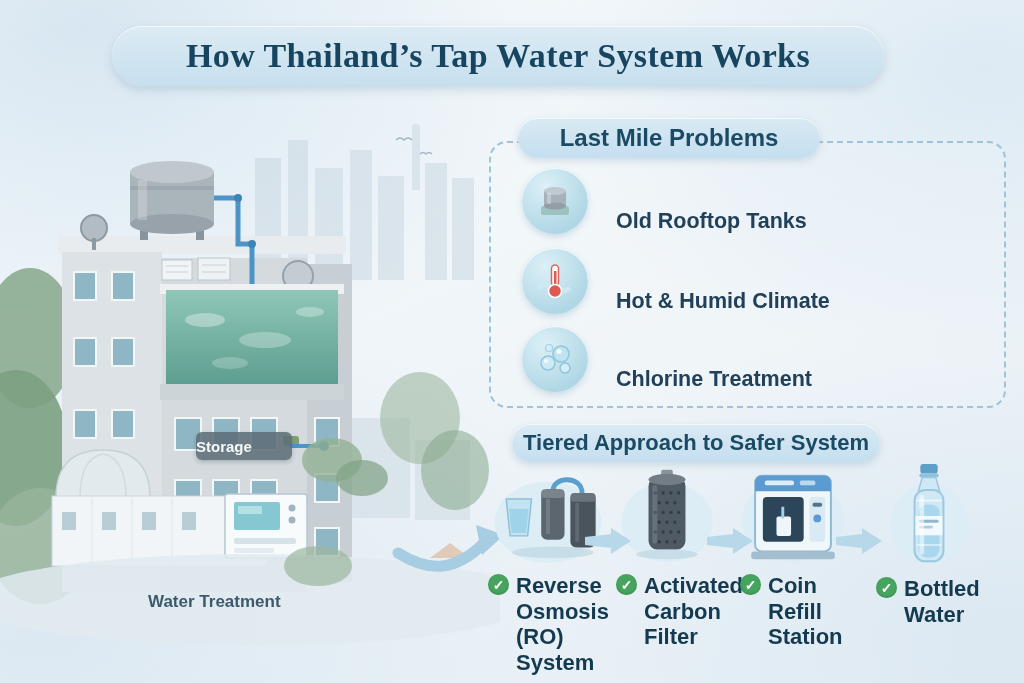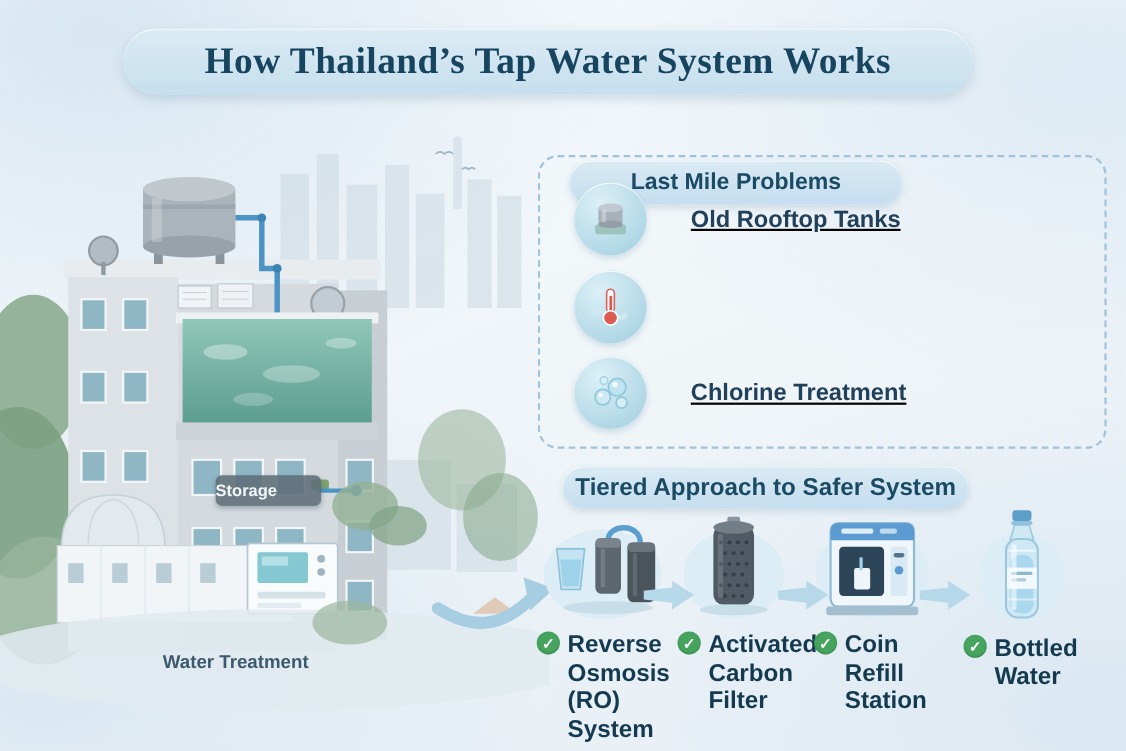--- a/index.html
+++ b/index.html
@@ -52,24 +52,24 @@
     border:2px dashed #9fc3da;border-radius:18px;
     background:rgba(255,255,255,.12);
   }
   .pill{
     background:linear-gradient(180deg,#d9eaf3,#c5def0);
     border-radius:20px;
     box-shadow:0 3px 7px rgba(110,145,170,.25), inset 0 1px 0 rgba(255,255,255,.7);
     display:flex;align-items:center;justify-content:center;
     color:#1b4b64;font-weight:700;
   }
-  .problems-title{position:absolute;left:518px;top:118px;width:302px;height:40px;font-size:21px;margin-top:28px;}
+  .problems-title{position:absolute;left:518px;top:118px;width:302px;height:40px;font-size:24px;}
   .problem-row{
     position:absolute;left:522px;width:470px;height:70px;
-    display:flex;align-items:center;gap:40px;text-decoration:underline;
+    display:flex;align-items:flex-end;gap:28px;
   }
   .row-1{top:164px}.row-2{top:244px}.row-3{top:322px}
   .picon{
     width:66px;height:66px;border-radius:50%;
     background:radial-gradient(circle at 35% 28%, #dcf0f7 0%, #b2d8e6 70%, #9fcde0 100%);
     box-shadow:0 3px 6px rgba(120,160,185,.3), inset 0 1px 0 rgba(255,255,255,.8);
     display:flex;align-items:center;justify-content:center;flex:0 0 auto;
   }
   .plabel{font-size:21.5px;font-weight:700;color:#21415a;}
 
@@ -286,20 +286,21 @@
 
   <div class="problem-row row-2">
     <div class="picon">
       <svg width="40" height="40" viewBox="0 0 40 40">
         <path d="M3,27 Q11,21 19,27 T35,27" stroke="#cfe9f3" stroke-width="5" fill="none" opacity="0.9"></path>
         <rect x="16.5" y="4" width="7" height="21" rx="3.5" fill="#ffffff" stroke="#d9665f" stroke-width="1.5"></rect>
         <rect x="19" y="10" width="2.5" height="14" fill="#dd5a52"></rect>
         <circle cx="20" cy="30" r="6.5" fill="#dd5a52" stroke="#ffffff" stroke-width="1.5"></circle>
       </svg>
     </div>
+    <div class="plabel">Hot &amp; Humid Climate</div>
   </div>
 
   <div class="problem-row row-3">
     <div class="picon">
       <svg width="40" height="40" viewBox="0 0 40 40">
         <circle cx="13" cy="24" r="7" fill="#cdeaf4" stroke="#8ec6dc" stroke-width="1.5"></circle>
         <circle cx="26" cy="15" r="8" fill="#bfe3f0" stroke="#8ec6dc" stroke-width="1.5"></circle>
         <circle cx="30" cy="29" r="5" fill="#d5eef6" stroke="#8ec6dc" stroke-width="1.5"></circle>
         <circle cx="14" cy="9" r="3.5" fill="#d5eef6" stroke="#9fd0e2" stroke-width="1.2"></circle>
         <circle cx="24" cy="12.5" r="2.5" fill="#ffffff" opacity="0.85"></circle>

